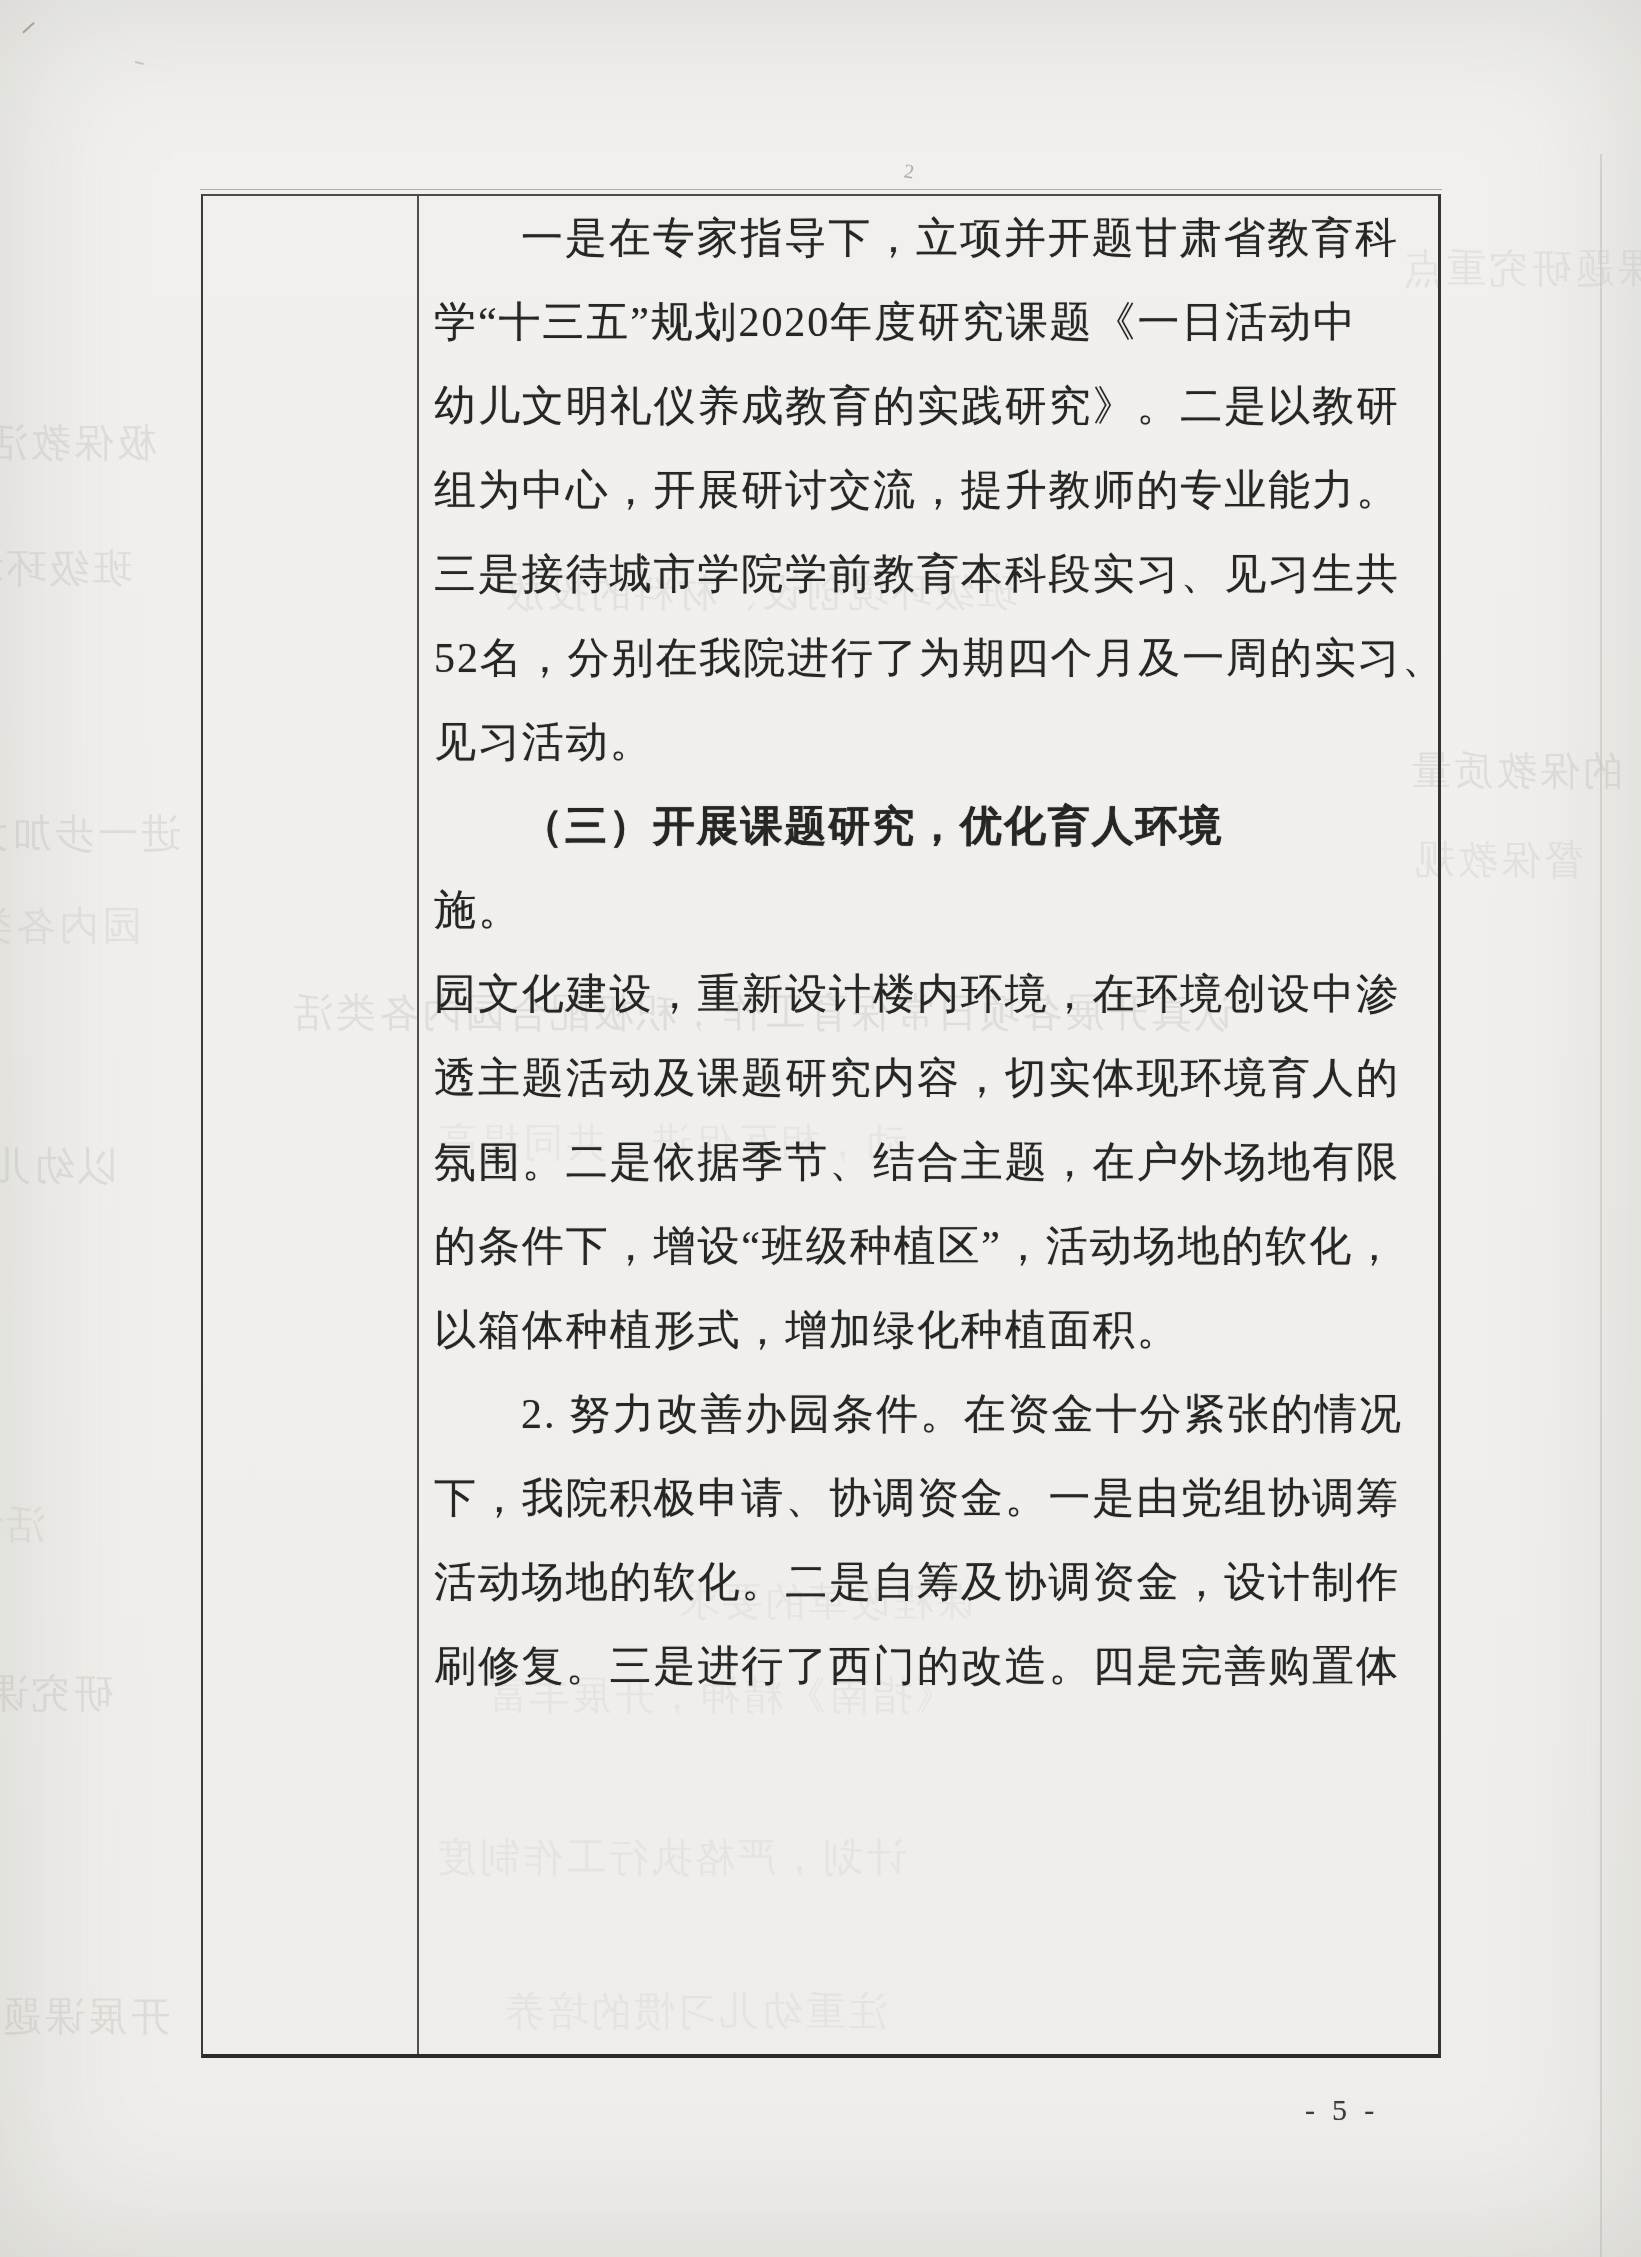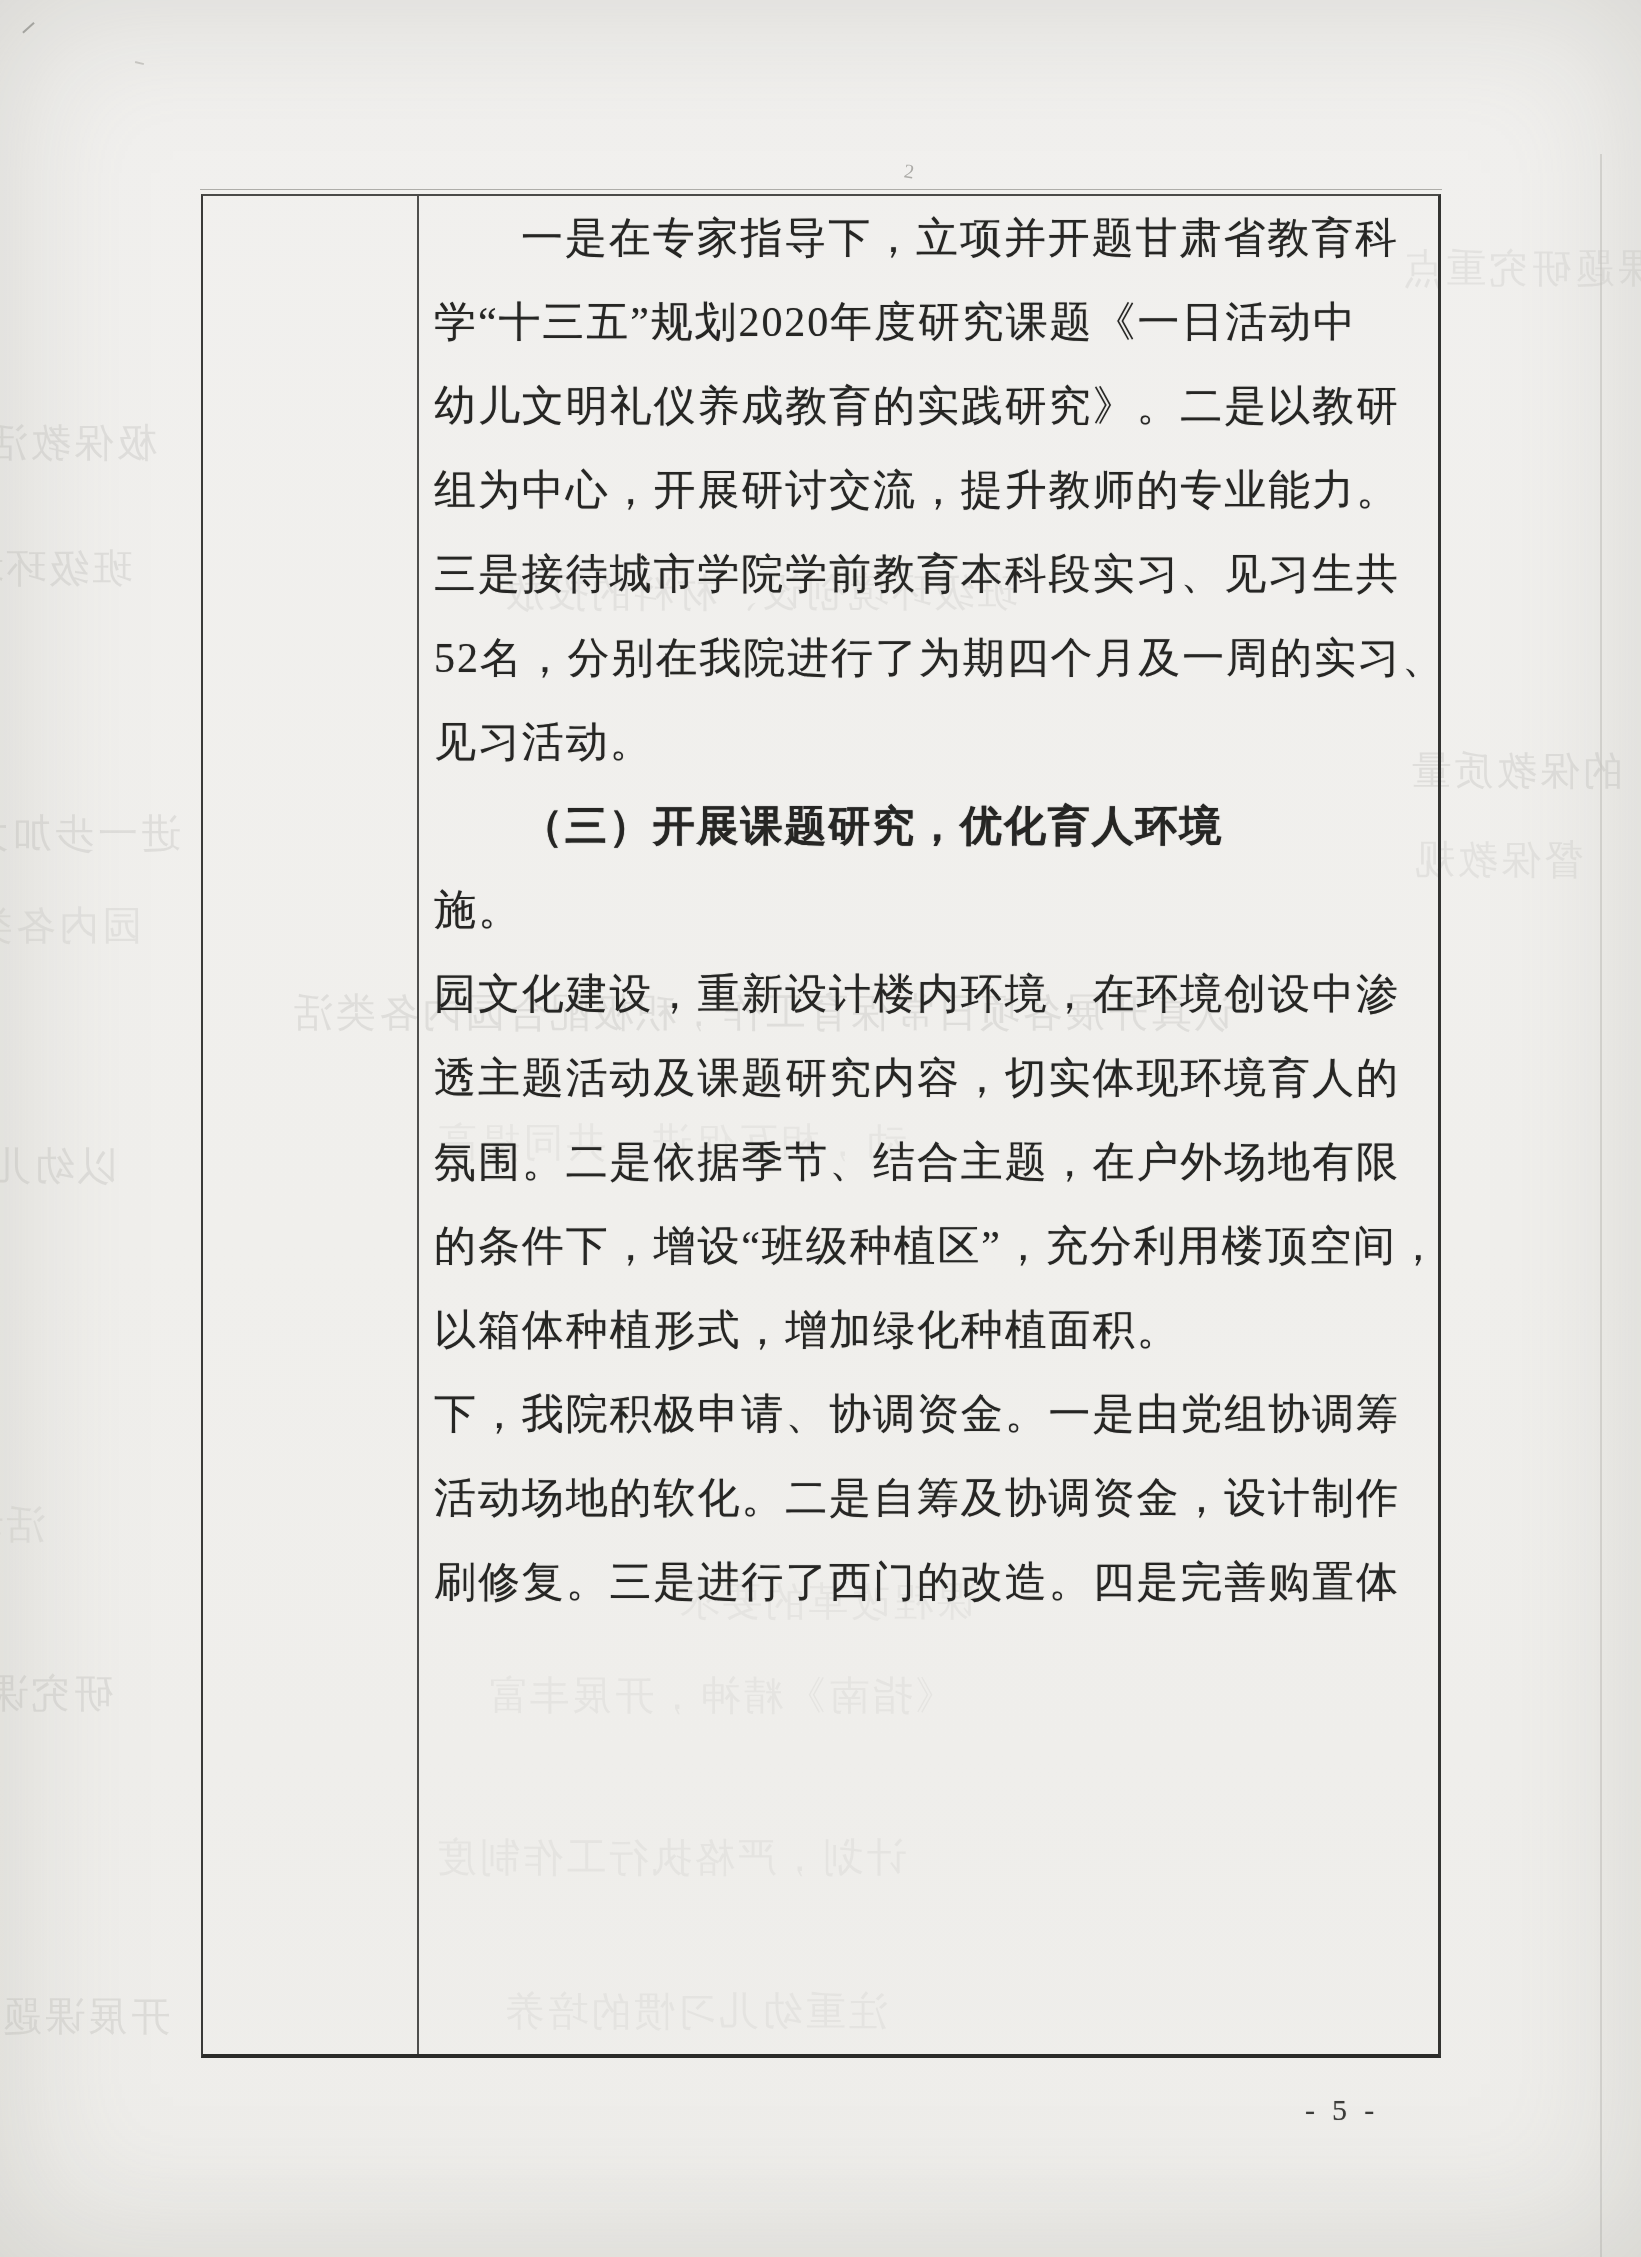--- a/index.html
+++ b/index.html
@@ -127,22 +127,23 @@
       <div class="line">幼儿文明礼仪养成教育的实践研究》。二是以教研</div>
       <div class="line">组为中心，开展研讨交流，提升教师的专业能力。</div>
       <div class="line">三是接待城市学院学前教育本科段实习、见习生共</div>
       <div class="line">52名，分别在我院进行了为期四个月及一周的实习、</div>
       <div class="line">见习活动。</div>
       <div class="line indent heading">（三）开展课题研究，优化育人环境</div>
       <div class="line">施。</div>
       <div class="line">园文化建设，重新设计楼内环境，在环境创设中渗</div>
       <div class="line">透主题活动及课题研究内容，切实体现环境育人的</div>
       <div class="line">氛围。二是依据季节、结合主题，在户外场地有限</div>
-      <div class="line">的条件下，增设“班级种植区”，充分利用楼顶空间，</div>
+      <div class="line">的条件下，增设“班级种植区”，活动场地的软化，</div>
       <div class="line">以箱体种植形式，增加绿化种植面积。</div>
+      <div class="line indent">2. 努力改善办园条件。在资金十分紧张的情况</div>
       <div class="line">下，我院积极申请、协调资金。一是由党组协调筹</div>
       <div class="line">活动场地的软化。二是自筹及协调资金，设计制作</div>
       <div class="line">刷修复。三是进行了西门的改造。四是完善购置体</div>
     </div>
   </div>
 
   <div class="page-number">- 5 -</div>
 
   <div class="scan-edge-line"></div>
   <div class="vignette"></div>

